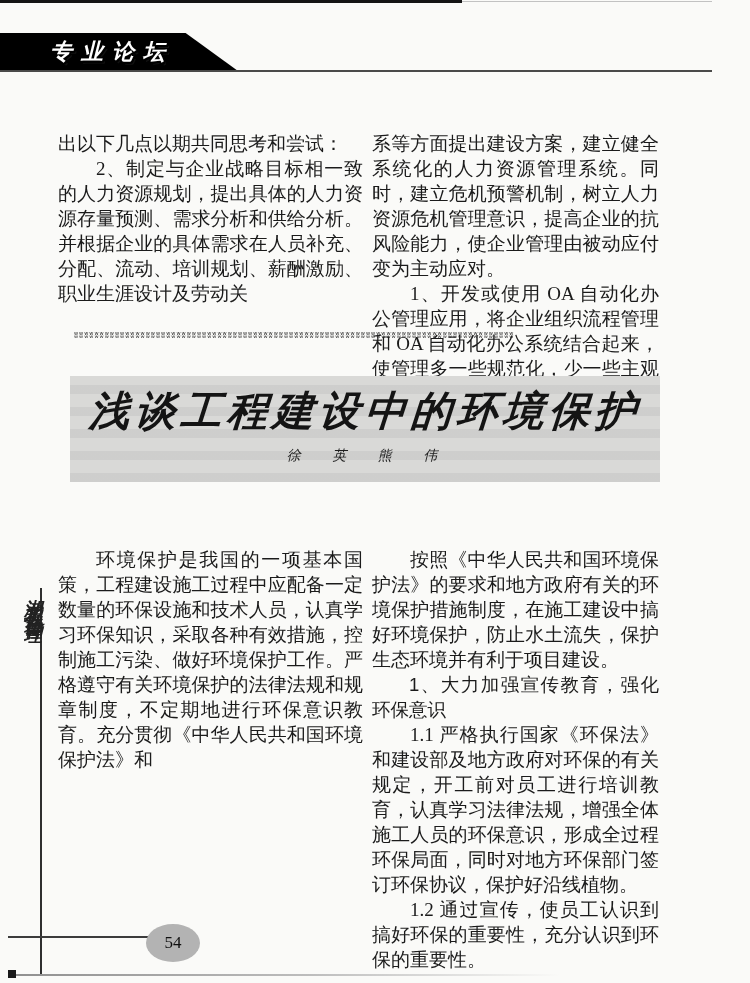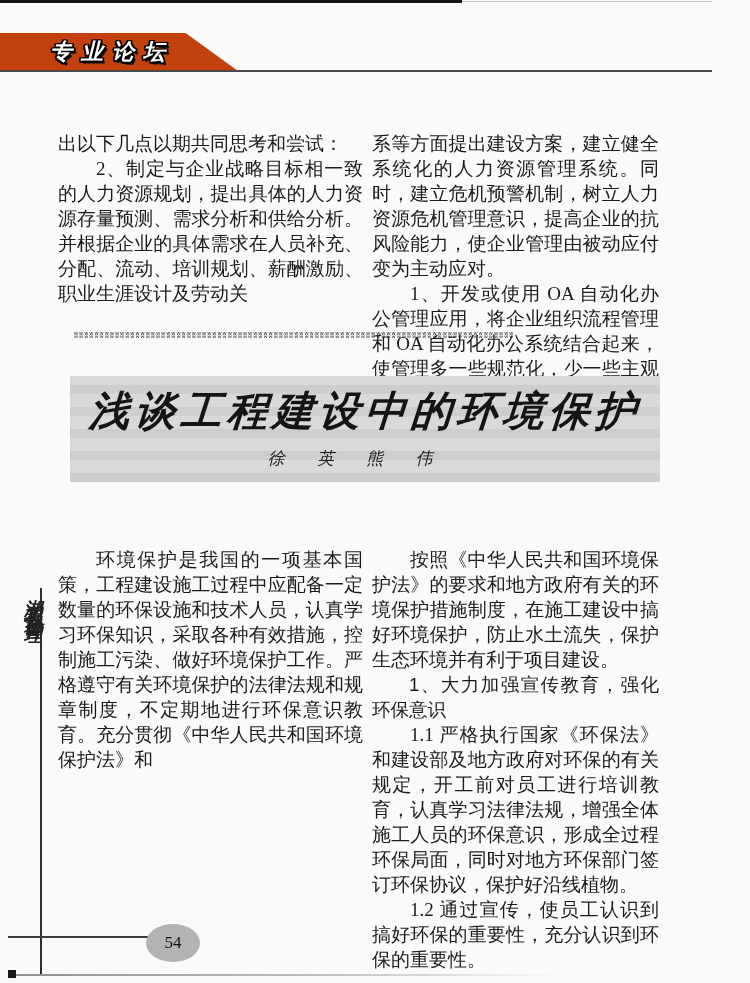--- a/index.html
+++ b/index.html
@@ -12,21 +12,21 @@
   }
   #page{position:relative;width:750px;height:983px;background:#fafaf8;}
 
   
   .topbar{position:absolute;top:0;left:0;width:462px;height:3px;background:#141414;}
   .topbar-faint{position:absolute;top:1px;left:462px;width:250px;height:1px;background:#c2c2c2;}
 
   
   .tab{
     position:absolute;top:33px;left:0;width:238px;height:38px;
-    background:#c2410c;
+    background:#000000;
     clip-path:polygon(0 0,78% 0,100% 100%,0 100%);
     display:flex;align-items:center;
   }
   .tab-label{
     padding-left:50px;
     font-family:"DejaVu Sans","Liberation Sans",sans-serif;
     font-weight:900;font-size:22px;letter-spacing:9px;
     color:#fff;font-style:italic;
     text-shadow:-1.5px -1.5px 0 #000,1.5px -1.5px 0 #000,-1.5px 1.5px 0 #000,
                 1.5px 1.5px 0 #000,0 -1.5px 0 #000,0 1.8px 0 #000,
@@ -56,22 +56,22 @@
     background-color:#d9d9d7;
     background-image:repeating-linear-gradient(0deg,rgba(110,110,115,.10) 0 9px,rgba(0,0,0,0) 9px 22px);
   }
   .article-title{
     position:absolute;top:384px;left:70px;width:590px;
     text-align:center;font-size:41px;font-weight:bold;font-style:italic;
     letter-spacing:5px;color:#141414;transform:skewX(-4deg);
     font-family:"DejaVu Serif","Liberation Serif",serif;white-space:nowrap;
   }
   .article-authors{
-    position:absolute;top:447px;left:62px;width:590px;
-    text-align:center;font-size:17px;letter-spacing:14px;color:#1e1e1e;
+    position:absolute;top:447px;left:74px;width:590px;
+    text-align:center;font-size:14px;letter-spacing:14px;color:#1e1e1e;
     font-style:italic;white-space:nowrap;
   }
 
   
   #body-left{top:515px;left:58px;width:305px;}
   #body-right{top:515px;left:372px;width:287px;}
   .sec-heading{font-weight:normal;font-family:"Liberation Sans","DejaVu Sans",sans-serif;font-size:18.5px;}
 
   
   .side-rule{position:absolute;top:588px;left:40px;width:1.5px;height:388px;background:#2f2f2f;}

